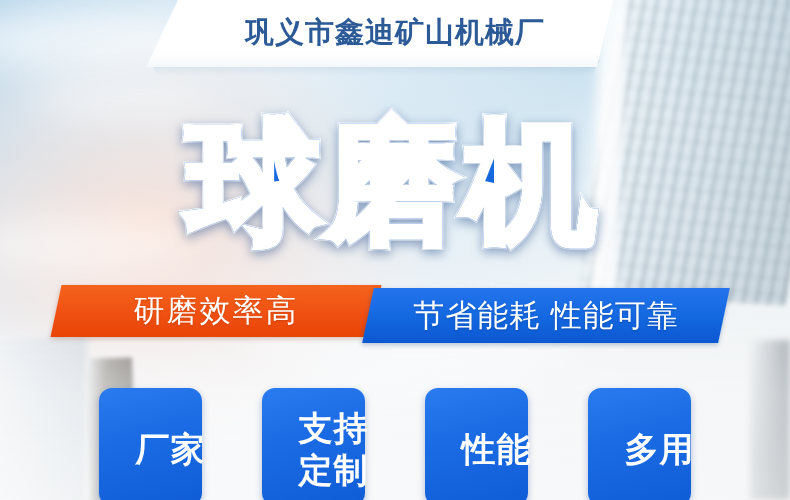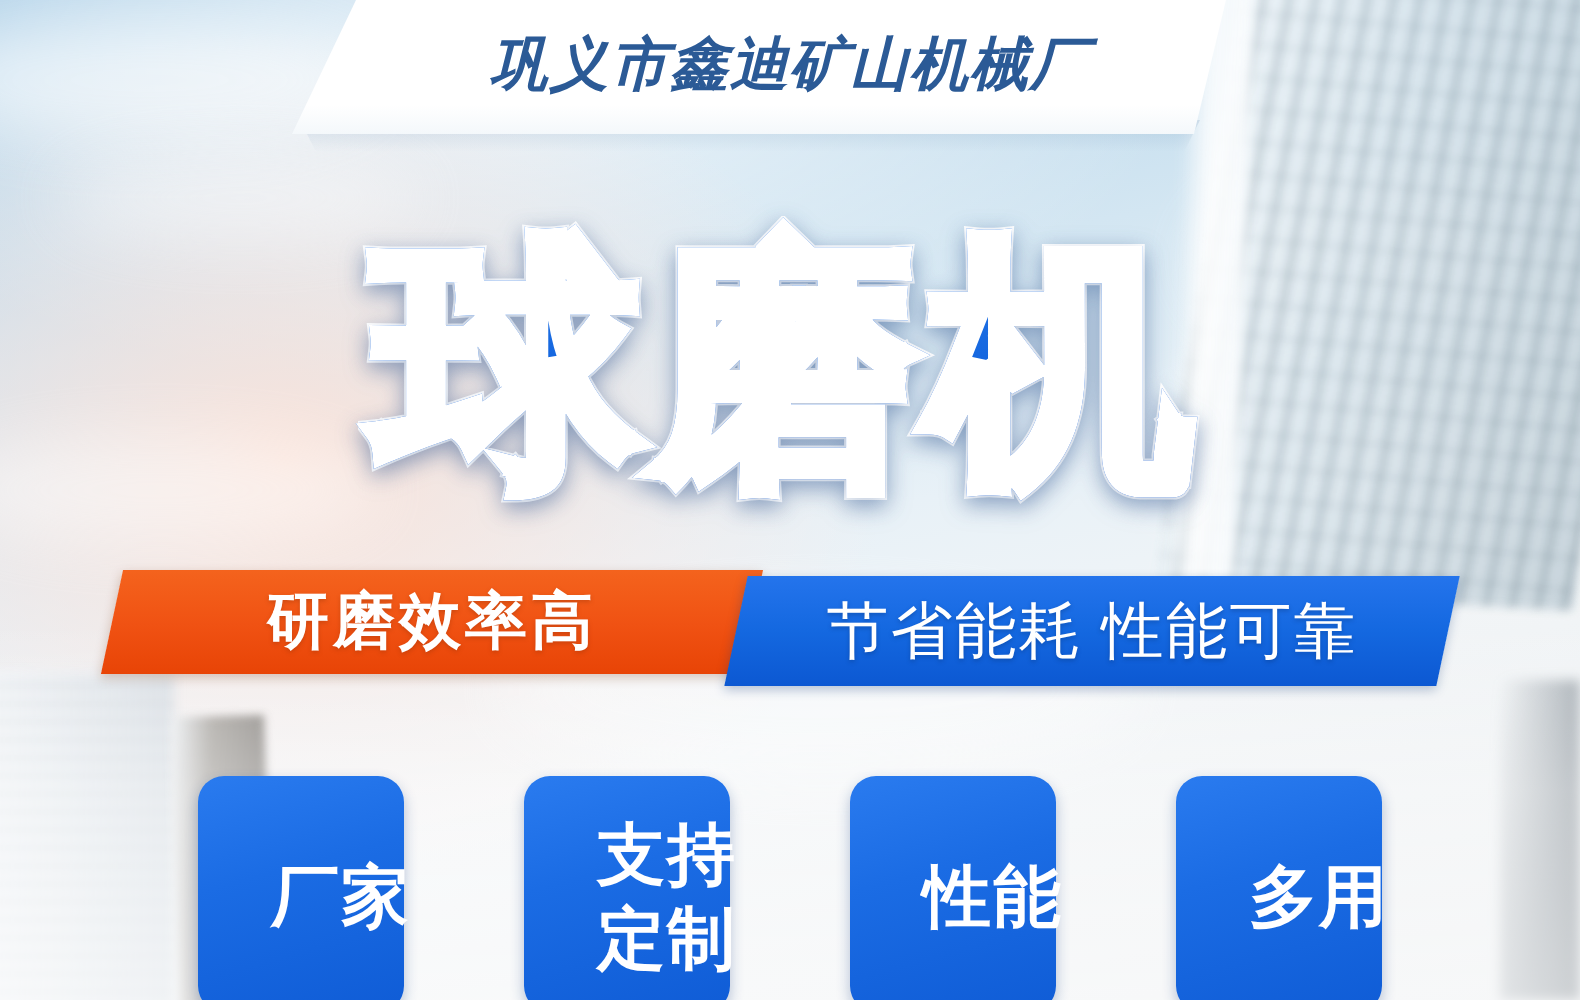--- a/index.html
+++ b/index.html
@@ -139,21 +139,20 @@
     left: 0;
     top: 13px;
     width: 790px;
     text-align: center;
     font-size: 29px;
     font-weight: 700;
     letter-spacing: 1px;
     color: #2b5a96;
     text-shadow: 0 1px 0 rgba(255,255,255,0.6);
     white-space: nowrap;
-    font-style: italic;
   }
 
   
   .main-title {
     position: absolute;
     left: 0;
     top: 108px;
     width: 790px;
     text-align: center;
     font-size: 132px;
@@ -200,21 +199,21 @@
   }
   .tagline-orange-text {
     position: absolute;
     left: 56px;
     top: 285px;
     width: 320px;
     height: 52px;
     line-height: 52px;
     text-align: center;
     font-size: 31px;
-    font-weight: 700;
+    font-weight: 400;
     letter-spacing: 2px;
     color: #ffffff;
     white-space: nowrap;
     text-shadow: 0 1px 2px rgba(140,50,10,0.35);
   }
   .tagline-blue {
     position: absolute;
     left: 368px;
     top: 288px;
     width: 356px;

